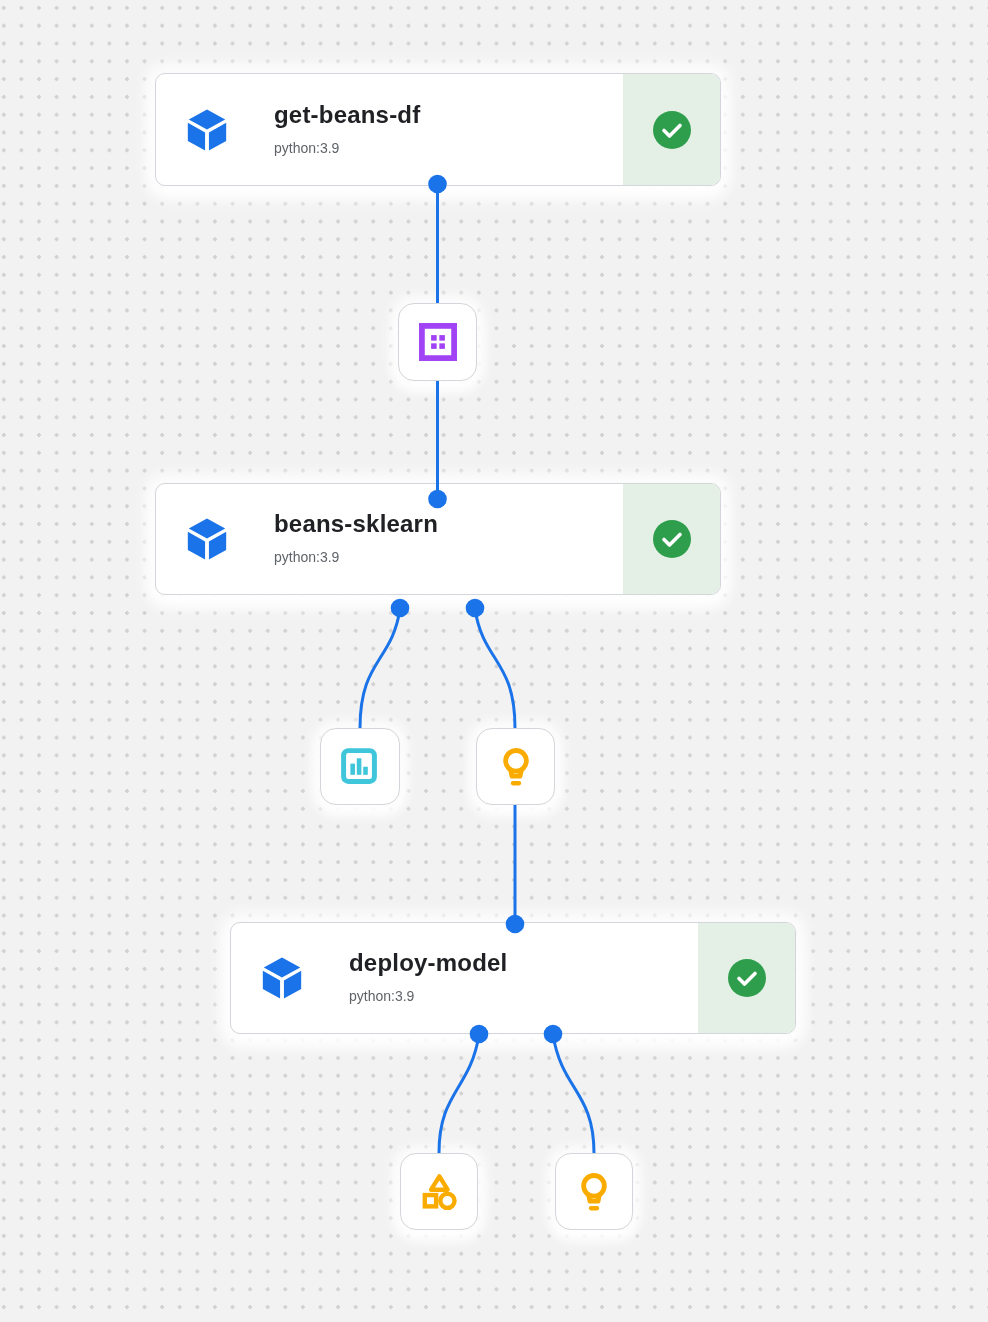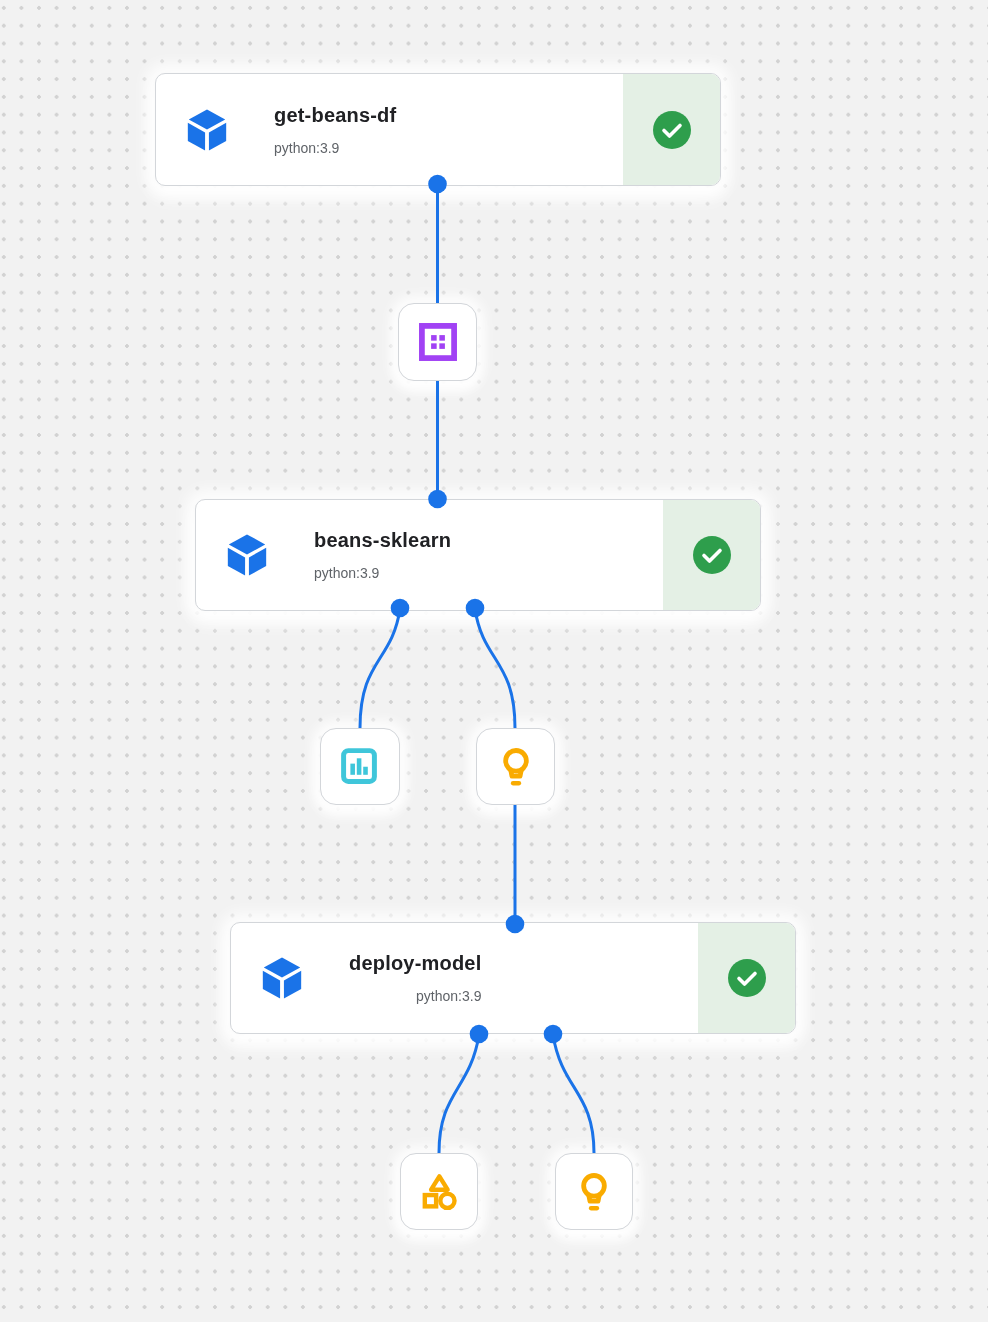--- a/index.html
+++ b/index.html
@@ -24,33 +24,33 @@
     border:1px solid #d3d6da;
     border-radius:10px;
     box-sizing:border-box;
     box-shadow:0 0 14px 10px rgba(255,255,255,0.8),
                0 10px 18px 2px rgba(255,255,255,0.9),
                0 1px 3px rgba(0,0,0,0.12);
     z-index:2;
     cursor:pointer;
   }
   .task1{left:155px;top:73px;height:113px;}
-  .task2{left:155px;top:499px;margin-left:40px;}
-  .task3{left:230px;top:922px;text-align:right;}
+  .task2{left:155px;top:483px;}
+  .task3{left:230px;top:922px;}
   .cube-wrap{
     position:absolute;left:28px;top:50%;
     transform:translateY(-50%);
     width:46px;height:46px;display:block;
   }
   .task-text{
     position:absolute;left:118px;top:50%;
     transform:translateY(-50%);
   }
   .task-title{
-    font-size:20px;font-weight:700;color:#202124;
+    font-size:24px;font-weight:700;color:#202124;
     line-height:26px;letter-spacing:0.2px;
     white-space:nowrap;
   }
   .task-subtitle{
     font-size:14px;font-weight:400;color:#5f6368;
     line-height:22px;margin-top:9px;white-space:nowrap;
   }
   .status-strip{
     position:absolute;right:0;top:0;bottom:0;
     width:97px;

